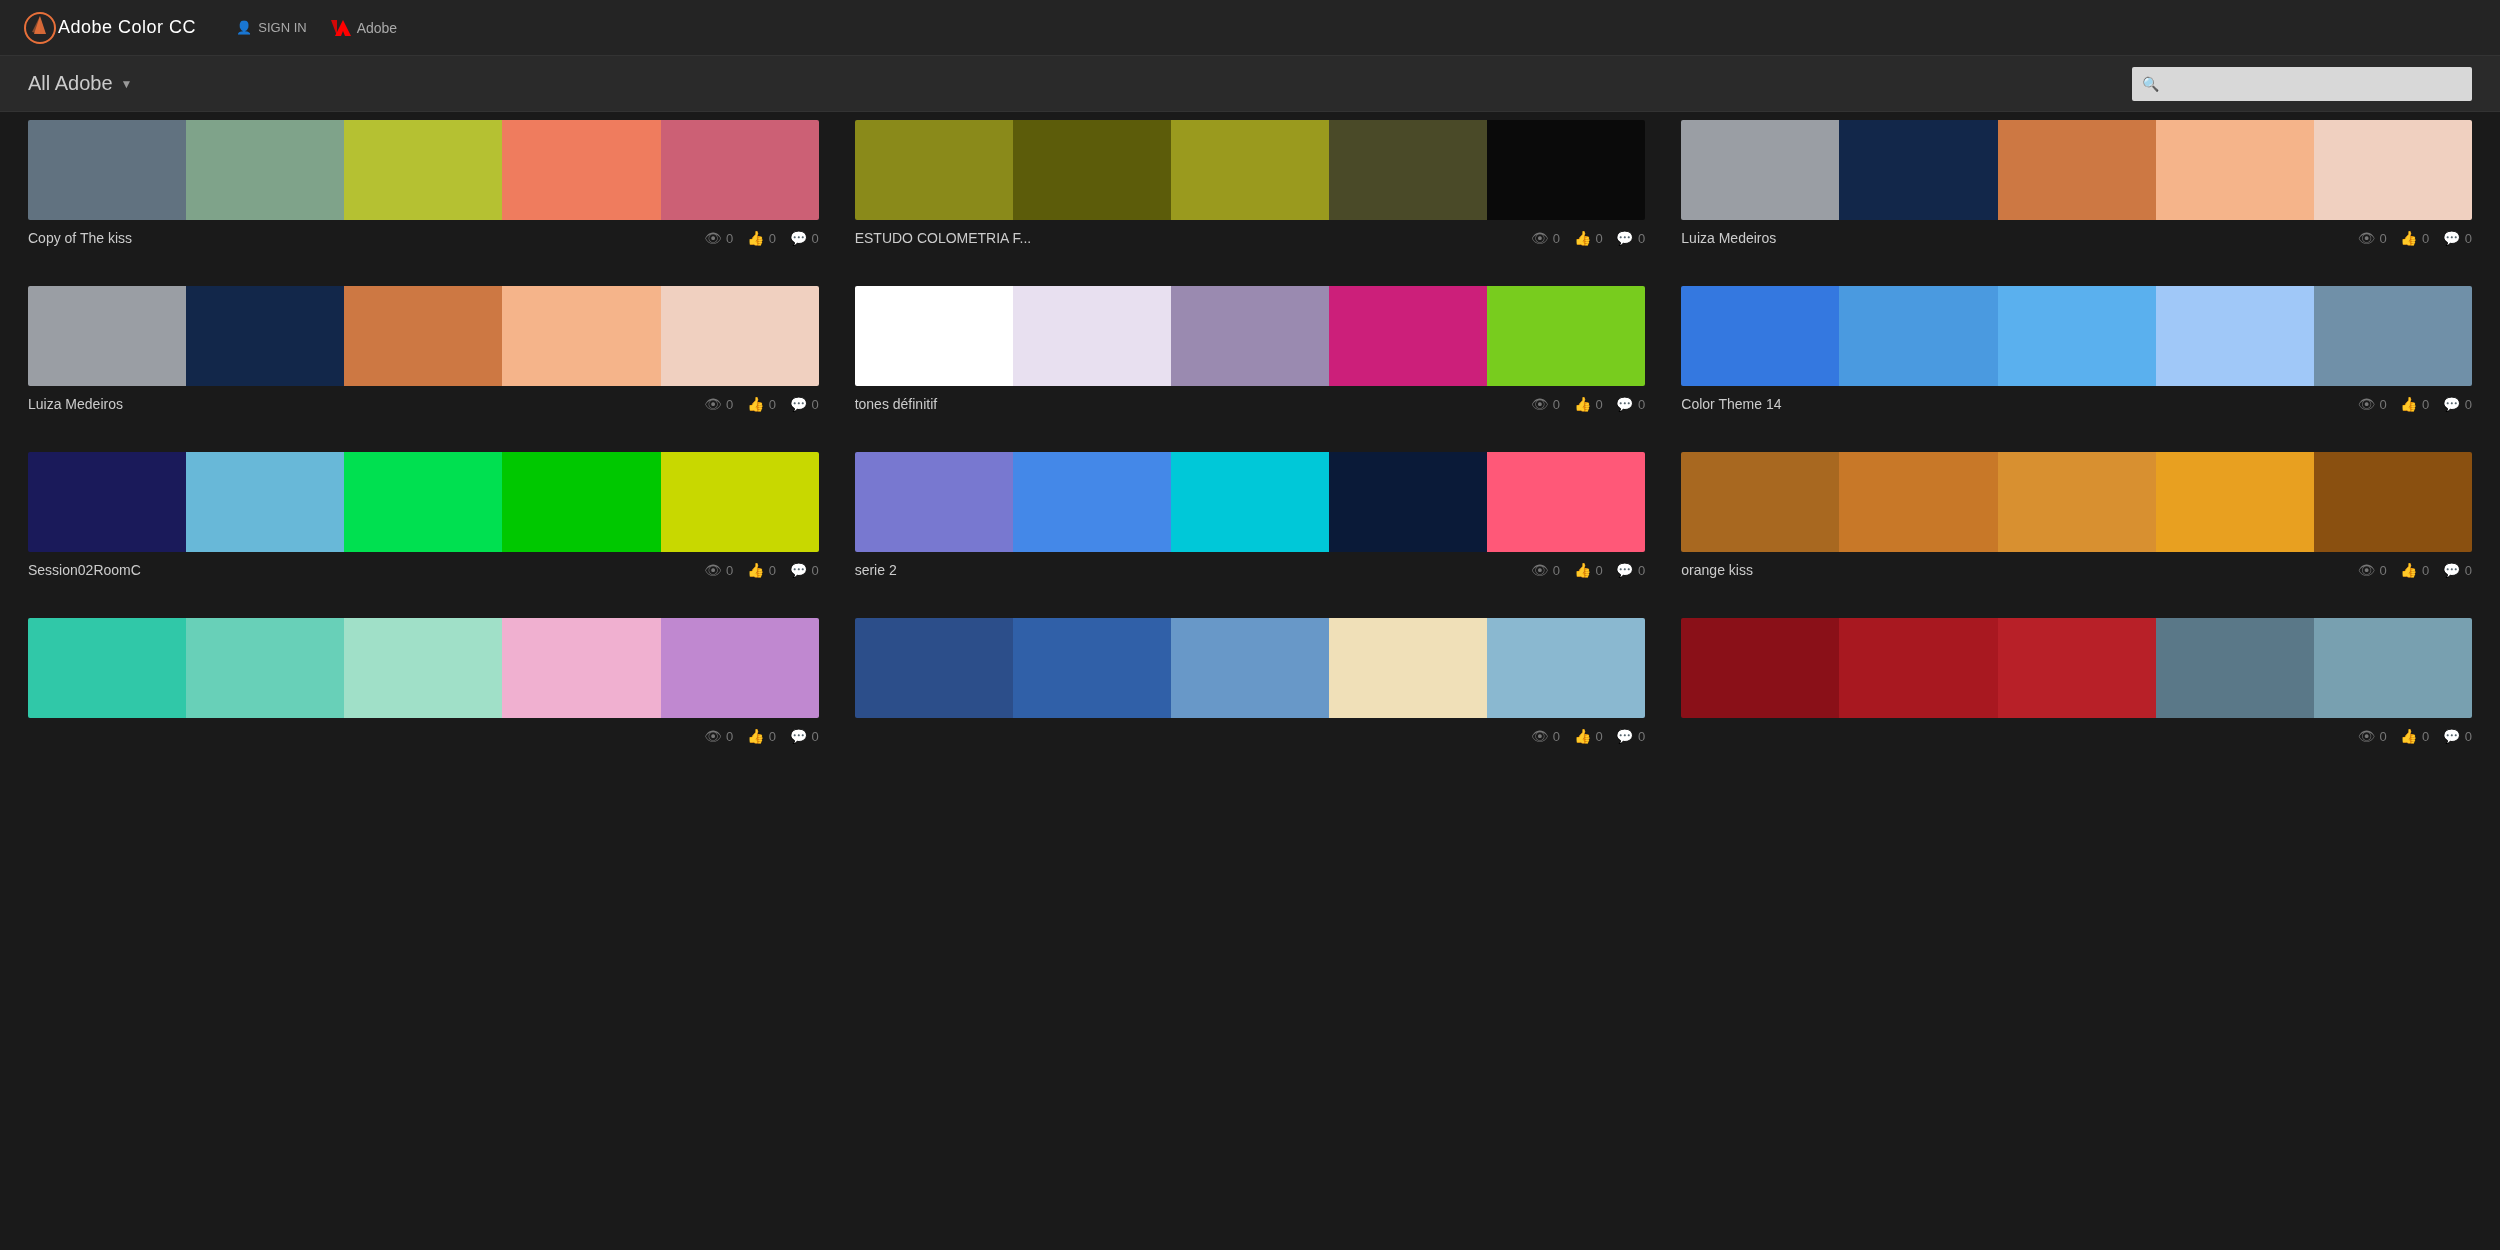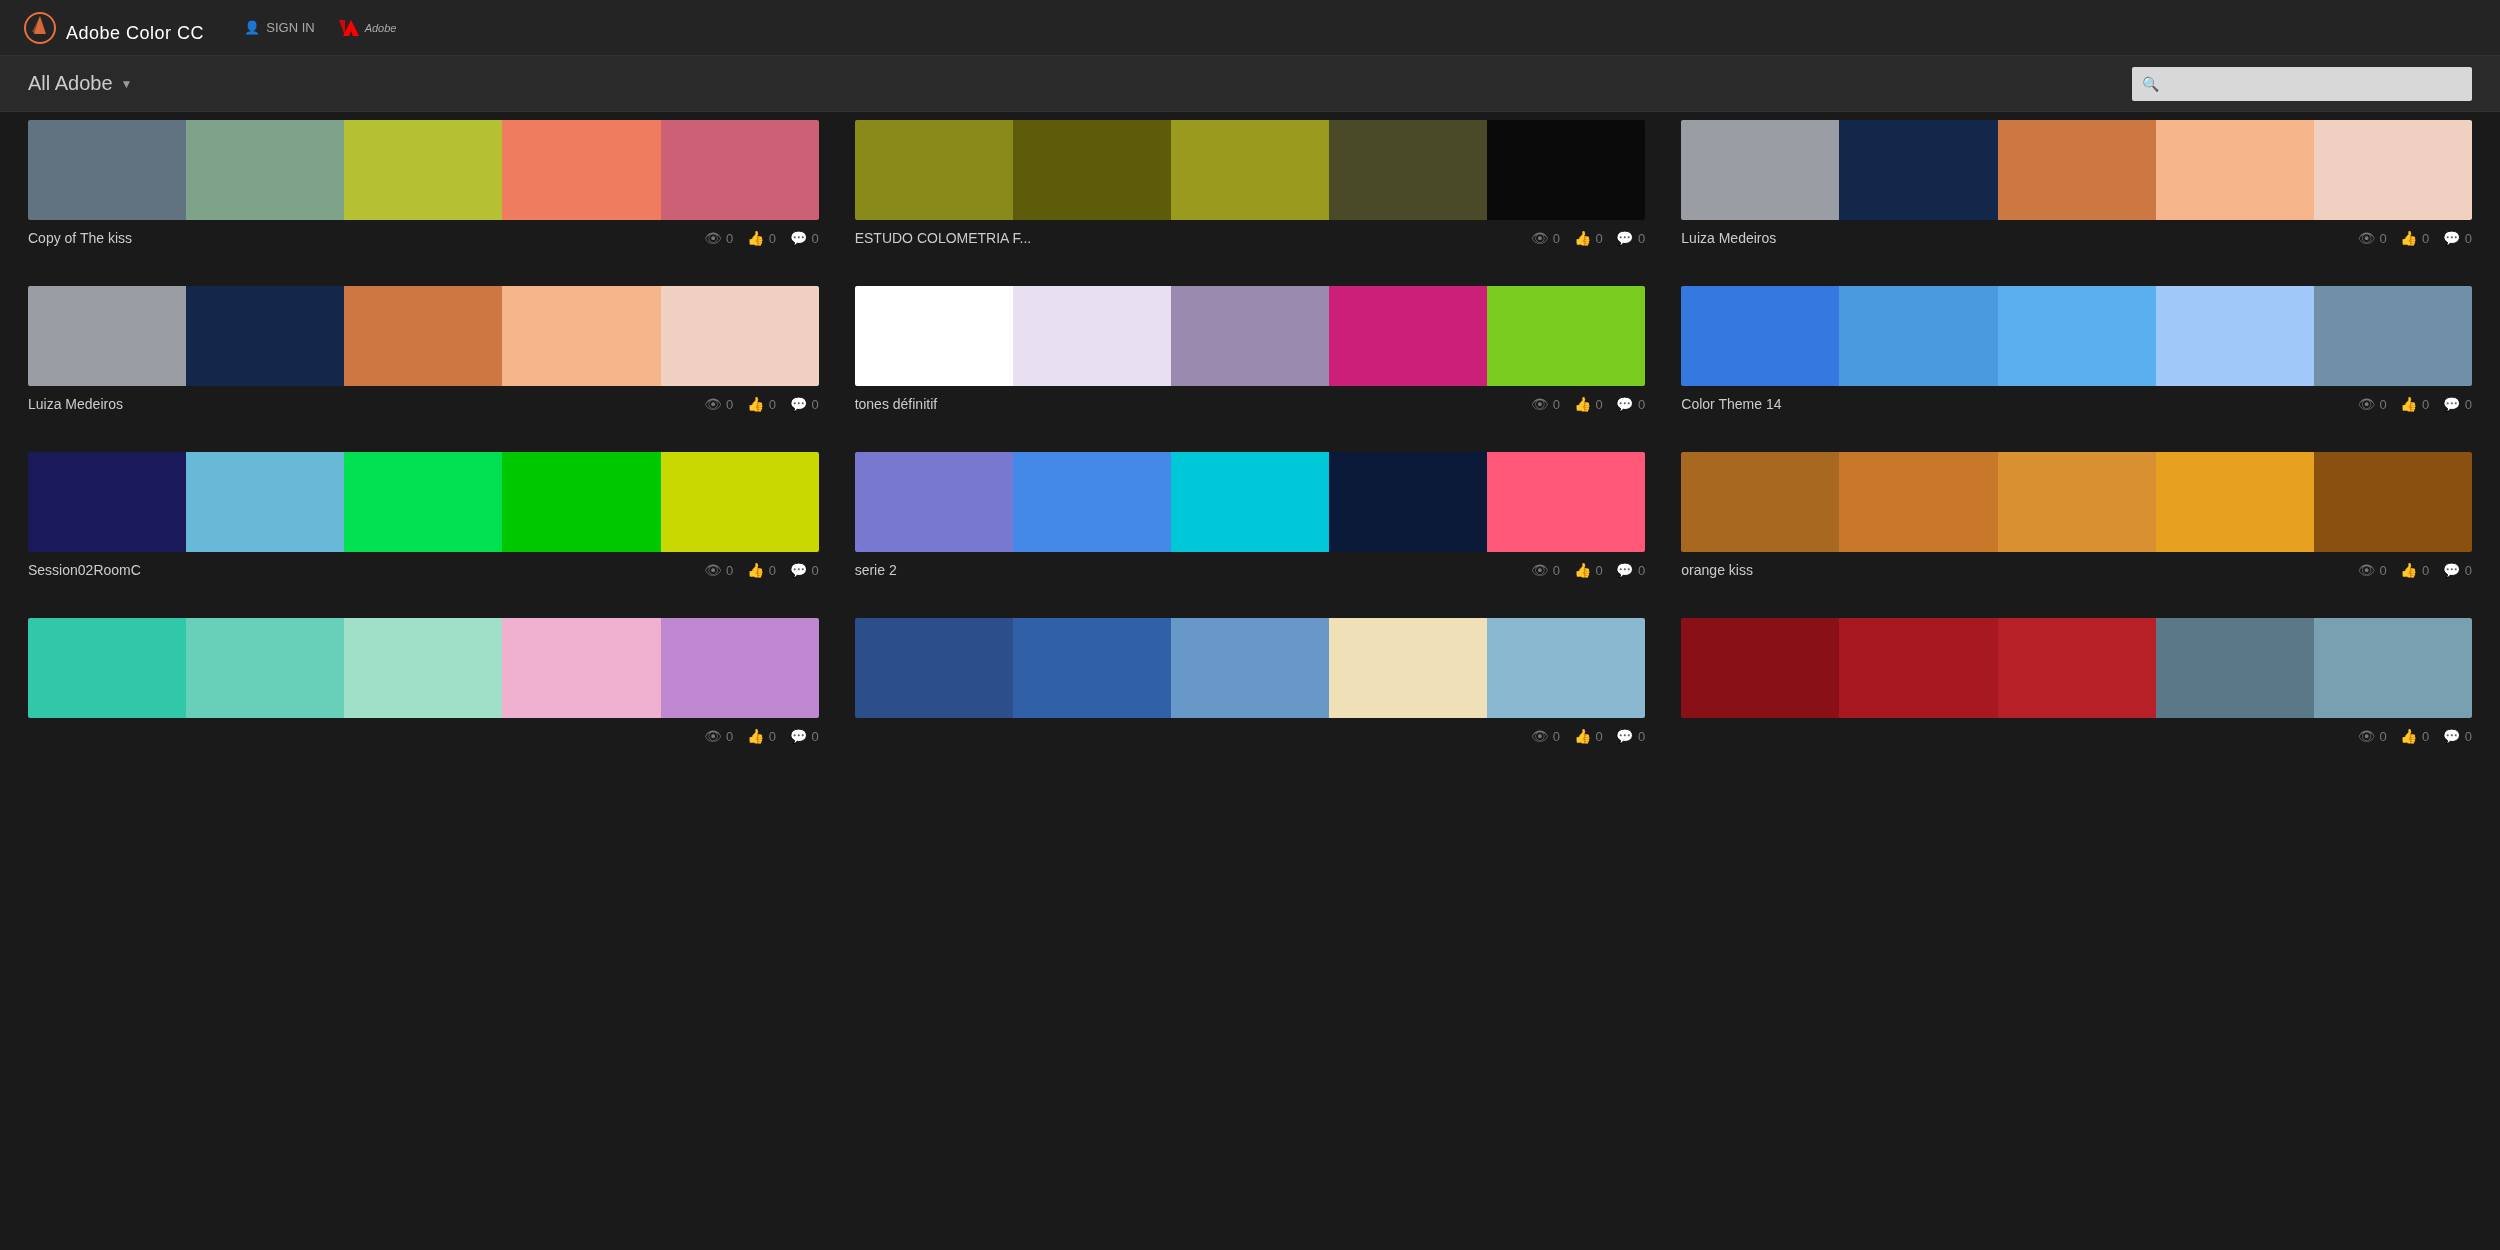--- a/index.html
+++ b/index.html
@@ -9,22 +9,22 @@
     .header {
       background: #242424;
       height: 56px;
       display: flex;
       align-items: center;
       padding: 0 24px;
       border-bottom: 1px solid #333;
     }
     .header-logo {
       display: flex;
-      align-items: flex-end;
-      gap: 10px;
+      align-items: center;
+      gap: 2px;
       margin-right: 40px;
     }
     .logo-icon {
       width: 32px; height: 32px;
     }
     .header-title {
       color: #fff;
       font-size: 18px;
       font-weight: 300;
       letter-spacing: 0.5px;
@@ -56,22 +56,21 @@
       gap: 6px;
       color: #aaa;
       font-size: 13px;
       cursor: pointer;
     }
     .adobe-logo {
       display: flex;
       align-items: center;
       gap: 6px;
       color: #aaa;
-      font-size: 11px;
-      font-style: italic;
+      font-size: 14px;
     }
 
     
     .toolbar {
       background: #2a2a2a;
       height: 56px;
       display: flex;
       align-items: center;
       padding: 0 28px;
       border-bottom: 1px solid #333;

